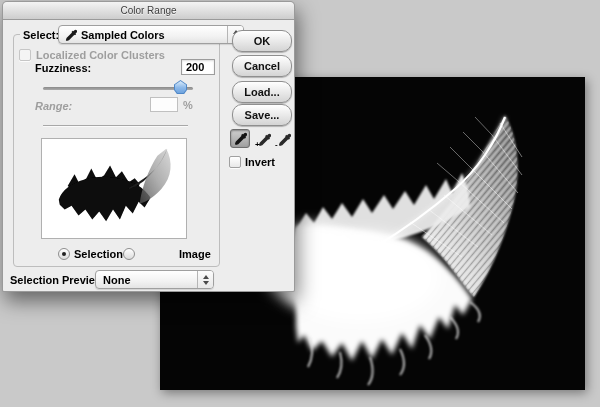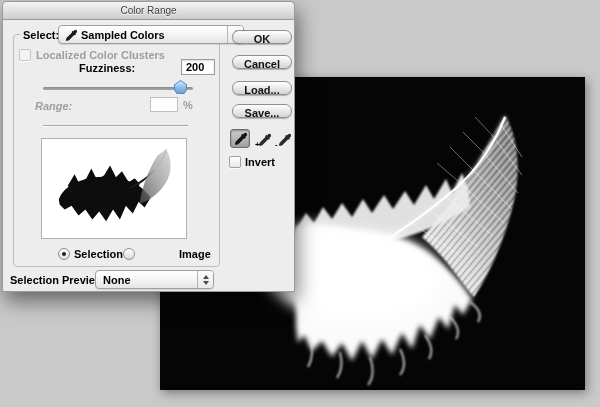--- a/index.html
+++ b/index.html
@@ -109,21 +109,21 @@
     background:#a8a8a8; box-shadow:0 1px 0 #fafafa; }
 
   .preview-box {
     position:absolute; left:38px; top:136px; width:146px; height:101px;
     background:#fff; border:1px solid #b0b0b0;
   }
   .preview-box svg { display:block; width:100%; height:100%; }
 
   
   .pill {
-    position:absolute; left:229px; width:60px; height:14px;
+    position:absolute; left:229px; width:60px; height:22px;
     border:1px solid #8f8f8f; border-radius:10px;
     background:linear-gradient(#ffffff,#ececec 45%,#d4d4d4);
     font-family:inherit; font-size:11px; font-weight:bold; color:#111;
     line-height:16px;
     box-shadow:0 1px 1px rgba(0,0,0,.25);
   }
 
   
   .dropper-btn {
     position:absolute; width:20px; height:19px; display:flex;
@@ -226,21 +226,21 @@
     <span class="pvalue">Sampled Colors</span>
     <span class="stepper">
         <span class="tri-up"></span>
         <span class="tri-dn"></span>
       </span>
   </div>
 
   <span class="checkbox dim" style="left:16px; top:47px;"></span>
   <span class="lbl dim" style="left:33px; top:47px;">Localized Color Clusters</span>
 
-  <span class="lbl" style="left:32px; top:60px;margin-left:44px;">Fuzziness:</span>
+  <span class="lbl" style="left:32px; top:60px;">Fuzziness:</span>
   <input class="field" style="left: 141px; top: 57px; width: 34px; height: 16px; margin-left: 37px;" value="200">
   <div class="slider-track"></div>
   <div class="slider-thumb"></div>
 
   <span class="lbl dim" style="left:32px; top:98px;font-style:italic;">Range:</span>
   <input class="field dim" style="left: 147px; top: 95px; width: 28px; height: 15px;" disabled="" value="">
   <span class="lbl dim" style="left:180px; top:97px;">%</span>
 
   <div class="divider"></div>
 

